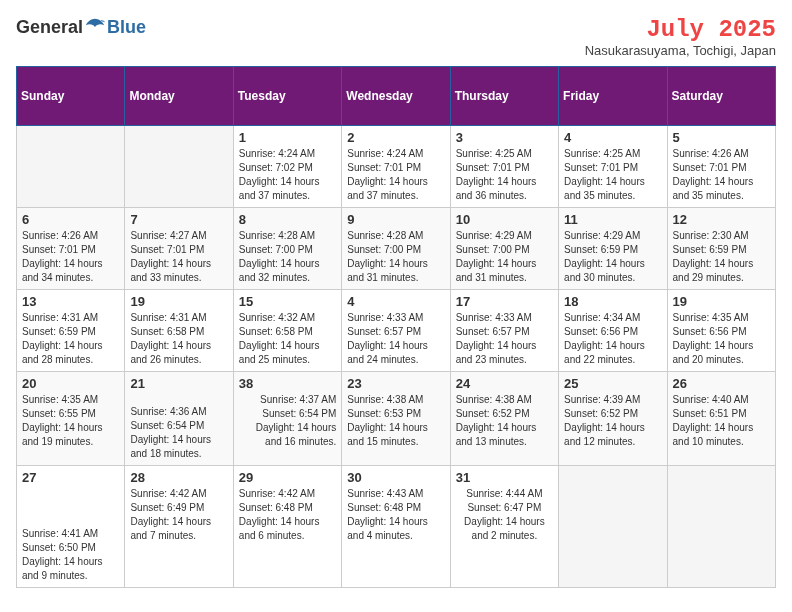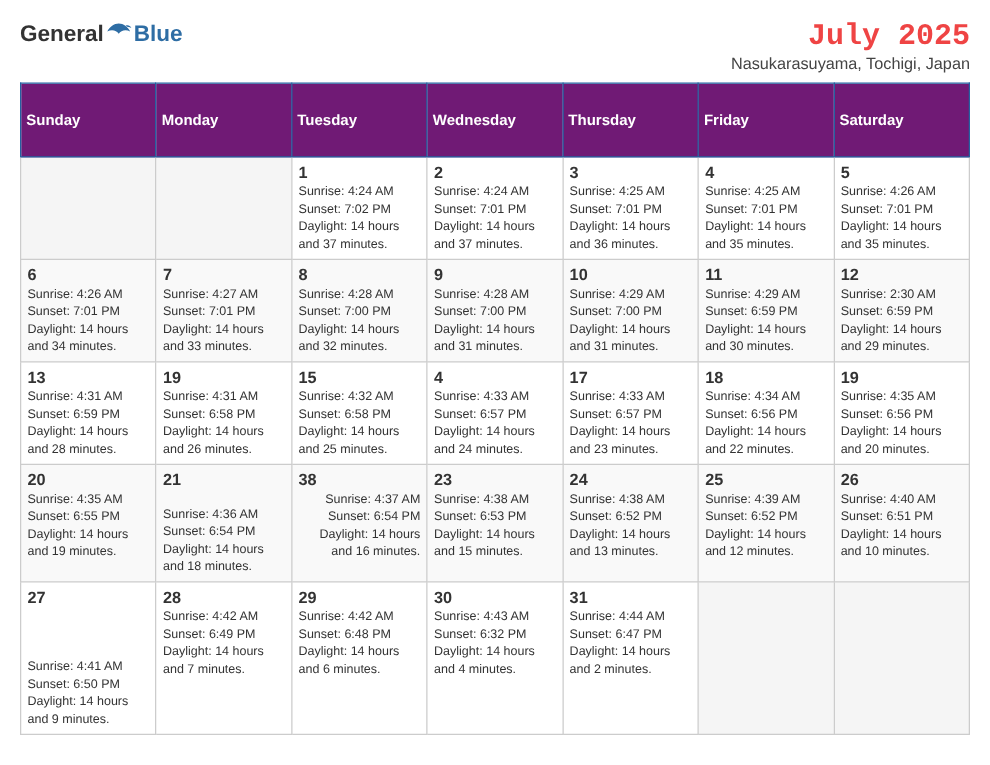--- a/index.html
+++ b/index.html
@@ -324,27 +324,27 @@
         <td>
           <span class="day-number">29</span>
           <div class="day-detail" style="white-space: pre-line;">Sunrise: 4:42 AM
 Sunset: 6:48 PM
 Daylight: 14 hours
 and 6 minutes.</div>
         </td>
         <td>
           <span class="day-number">30</span>
           <div class="day-detail" style="white-space: pre-line;">Sunrise: 4:43 AM
-Sunset: 6:32 PM
+Sunset: 6:48 PM
 Daylight: 14 hours
 and 4 minutes.</div>
         </td>
         <td>
           <span class="day-number">31</span>
-          <div class="day-detail" style="white-space: pre-line;">Sunrise: 4:44 AM
+          <div class="day-detail" style="white-space: pre-line; text-align: center;">Sunrise: 4:44 AM
 Sunset: 6:47 PM
 Daylight: 14 hours
 and 2 minutes.</div>
         </td>
         <td class="empty"></td>
         <td class="empty"></td>
       </tr>
     </tbody>
 </table>
 

